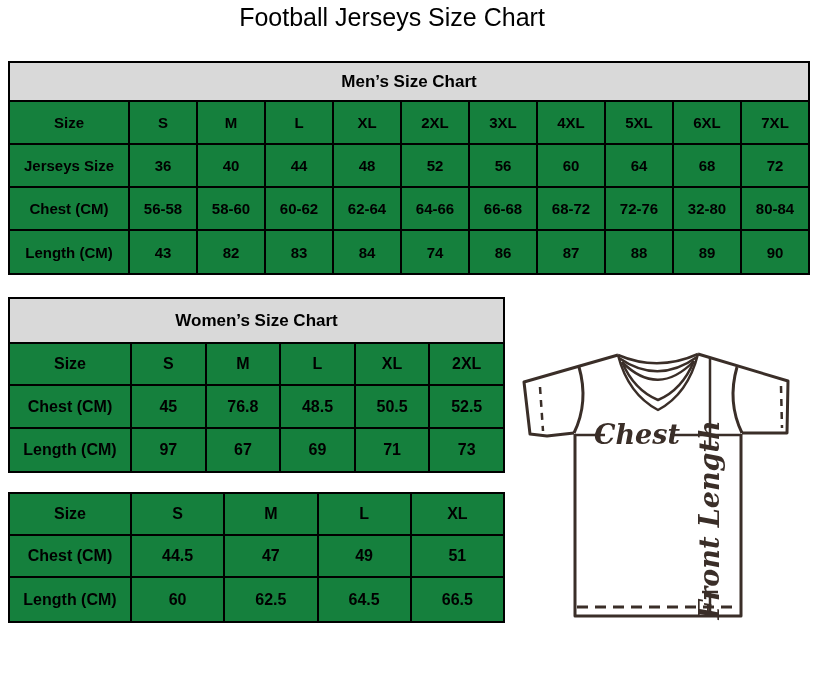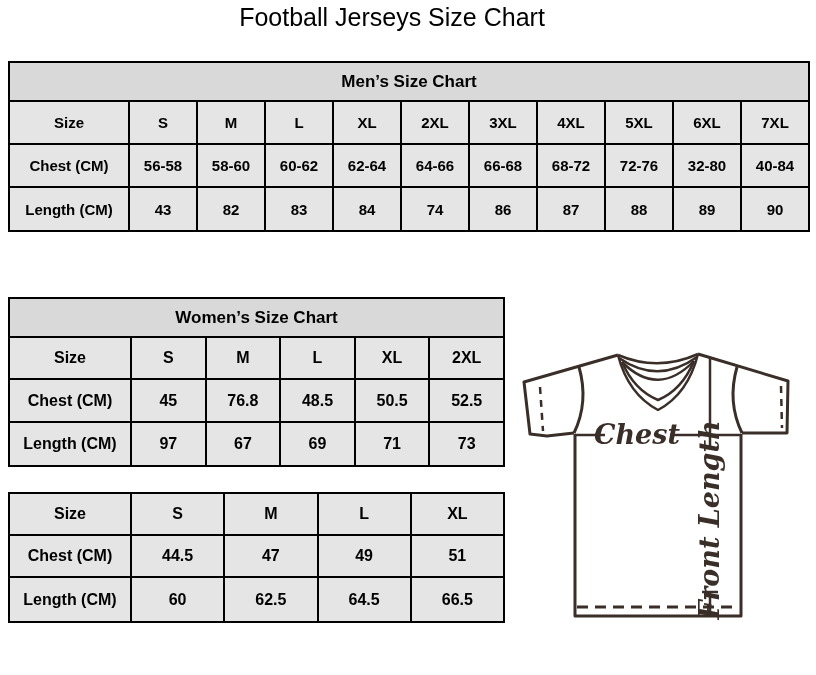--- a/index.html
+++ b/index.html
@@ -19,21 +19,21 @@
     width: 784px;
     text-align: center;
     font-size: 25px;
     font-weight: normal;
     letter-spacing: 0px;
   }
   table.size-table {
     position: absolute;
     border-collapse: collapse;
     table-layout: fixed;
-    background: #e5e5e5;
+    background: #15803d;
   }
   table.size-table th,
   table.size-table td {
     border: 2px solid #000000;
     font-weight: bold;
     text-align: center;
     vertical-align: middle;
     padding: 0;
     font-size: 15px;
     font-family: "Liberation Sans", sans-serif;
@@ -92,31 +92,44 @@
         <td>L</td>
         <td>XL</td>
         <td>2XL</td>
         <td>3XL</td>
         <td>4XL</td>
         <td>5XL</td>
         <td>6XL</td>
         <td>7XL</td>
       </tr>
       <tr style="height:43px">
+        <td>Jerseys Size</td>
+        <td>36</td>
+        <td>40</td>
+        <td>44</td>
+        <td>48</td>
+        <td>52</td>
+        <td>56</td>
+        <td>60</td>
+        <td>64</td>
+        <td>68</td>
+        <td>72</td>
+      </tr>
+      <tr style="height:43px">
         <td>Chest (CM)</td>
         <td>56-58</td>
         <td>58-60</td>
         <td>60-62</td>
         <td>62-64</td>
         <td>64-66</td>
         <td>66-68</td>
         <td>68-72</td>
         <td>72-76</td>
         <td>32-80</td>
-        <td>40-84</td>
+        <td>80-84</td>
       </tr>
       <tr style="height:44px">
         <td>Length (CM)</td>
         <td>43</td>
         <td>82</td>
         <td>83</td>
         <td>84</td>
         <td>74</td>
         <td>86</td>
         <td>87</td>
@@ -130,21 +143,21 @@
   <table class="size-table womens">
     <colgroup>
       <col style="width:122px">
       <col style="width:74.6px">
         <col style="width:74.6px">
         <col style="width:74.6px">
         <col style="width:74.6px">
         <col style="width:74.6px">
     </colgroup>
     <tbody>
-      <tr class="hdr" style="height:39px">
+      <tr class="hdr" style="height:45px">
         <th colspan="6">Women’s Size Chart</th>
       </tr>
       <tr style="height:42px">
         <td>Size</td>
         <td>S</td>
         <td>M</td>
         <td>L</td>
         <td>XL</td>
         <td>2XL</td>
       </tr>

